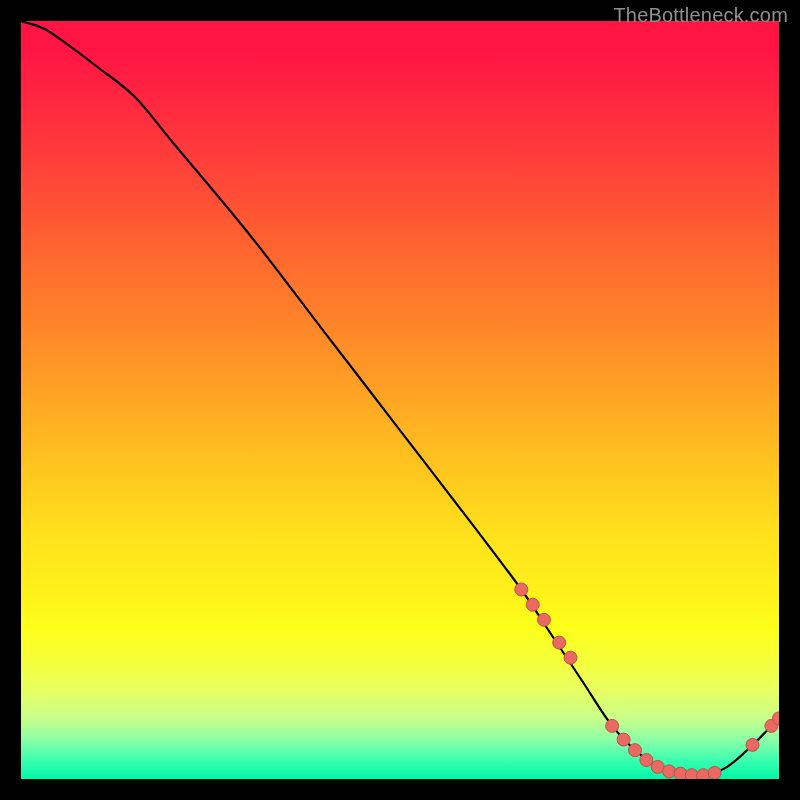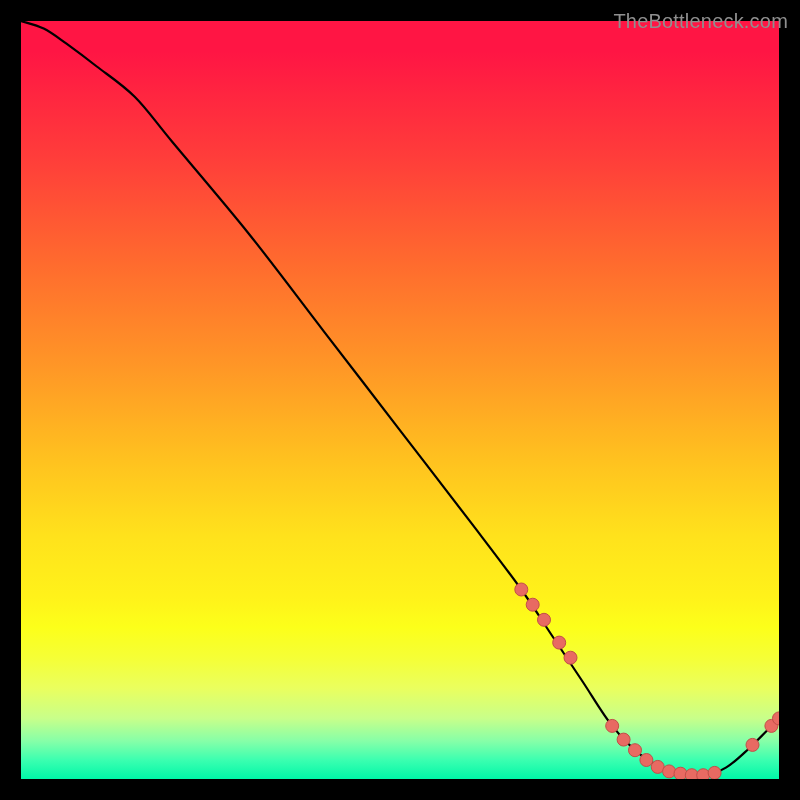--- a/index.html
+++ b/index.html
@@ -43,21 +43,21 @@
   }
   svg.curve {
     position: absolute;
     left: 0;
     top: 0;
     width: 758px;
     height: 758px;
   }
   .attribution {
     position: absolute;
-    top: 10px;
+    top: 4px;
     right: 12px;
     color: #8f8f8f;
     font-size: 20px;
     letter-spacing: 0.2px;
   }
 </style>
 </head>
 <body>
 
 <div class="stage">

